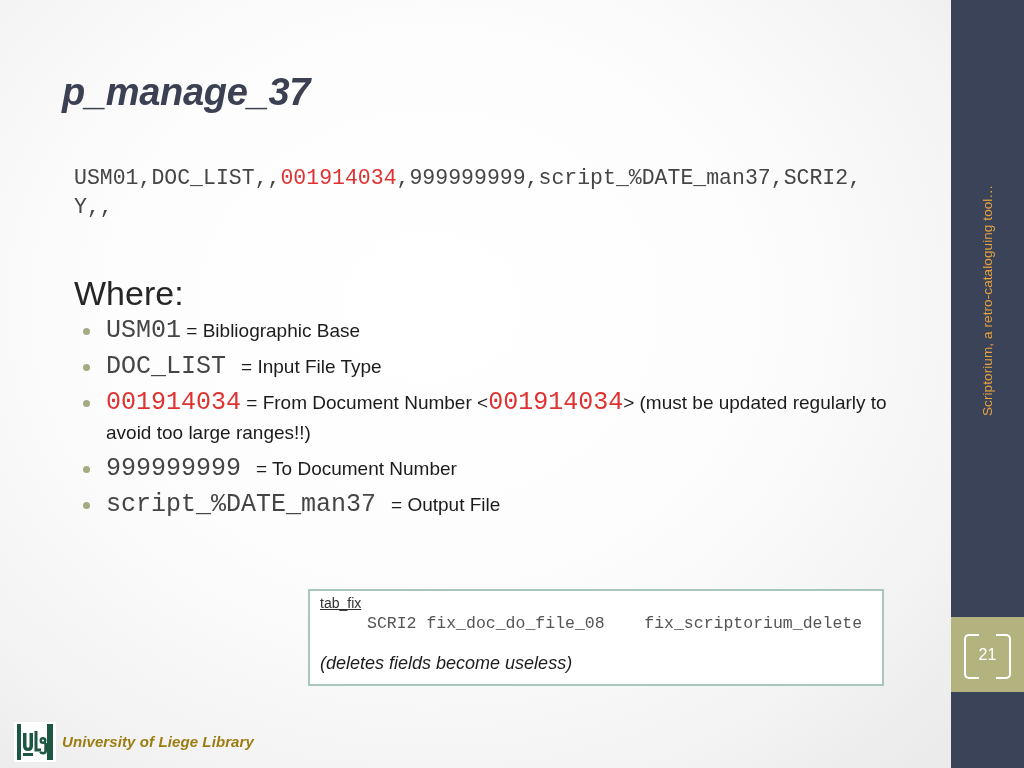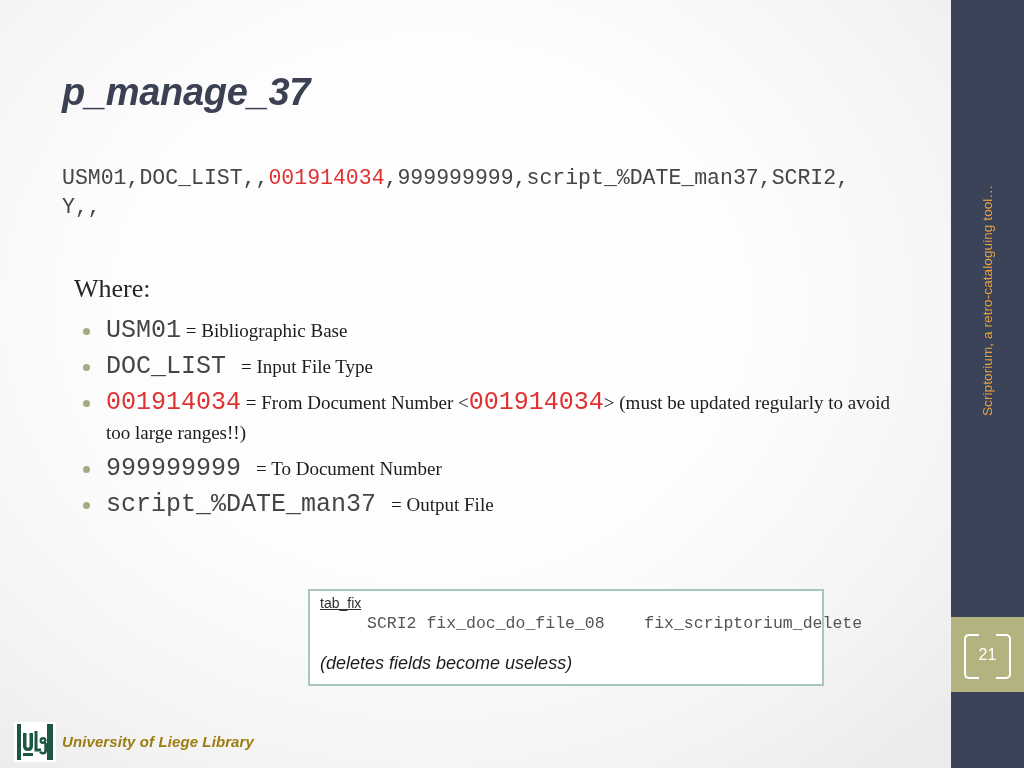--- a/index.html
+++ b/index.html
@@ -109,42 +109,42 @@
     font-size: 38px;
     font-weight: bold;
     letter-spacing: -0.3px;
     font-family: "Liberation Sans", sans-serif;
     font-style: italic;
   }
 
   
   .code-line {
     position: absolute;
-    left: 62px;
+    left: 74px;
     top: 164px;
     width: 820px;
     font-family: "Liberation Mono", monospace;
     font-size: 21.5px;
     line-height: 29px;
     color: #454545;
     word-break: break-all;
     letter-spacing: 0px;
   }
   .code-line .red {
     color: #e03131;
   }
 
   
   .where-heading {
     position: absolute;
     left: 74px;
     top: 274px;
-    font-size: 26px;
+    font-size: 34px;
     color: #262626;
-    font-family: Liberation Serif, serif;
+    font-family: Liberation Sans, sans-serif;
   }
 
   .bullet-list {
     position: absolute;
     left: 74px;
     top: 316px;
     width: 830px;
     margin: 0;
     padding: 0;
     list-style: none;
@@ -169,30 +169,30 @@
   }
   .mono {
     font-family: "Liberation Mono", monospace;
     font-size: 25px;
     color: #454545;
   }
   .mono.red {
     color: #e03131;
   }
   .lbl {
-    font-family: Liberation Serif, serif;
+    font-family: Liberation Sans, sans-serif;
     color: #1c1c1c;
   }
 
   
   .note-box {
     position: absolute;
     left: 308px;
     top: 589px;
-    width: 516px;
+    width: 576px;
     height: 97px;
     border: 2px solid #a9c6bd;
     background: #ffffff;
     box-sizing: border-box;
   }
   .note-title {
     position: absolute;
     left: 10px;
     top: 4px;
     font-family: "Liberation Sans", sans-serif;

